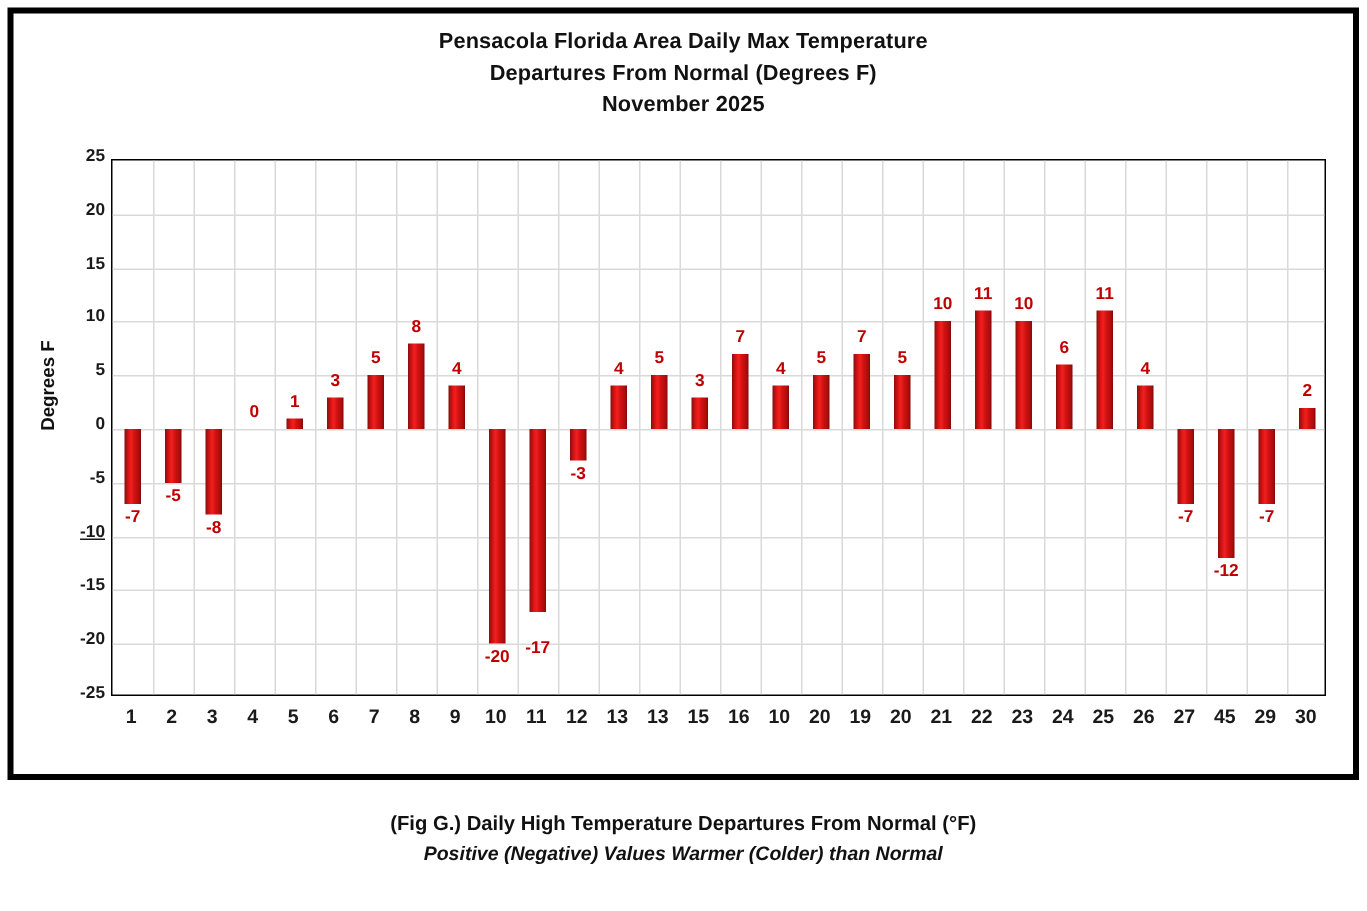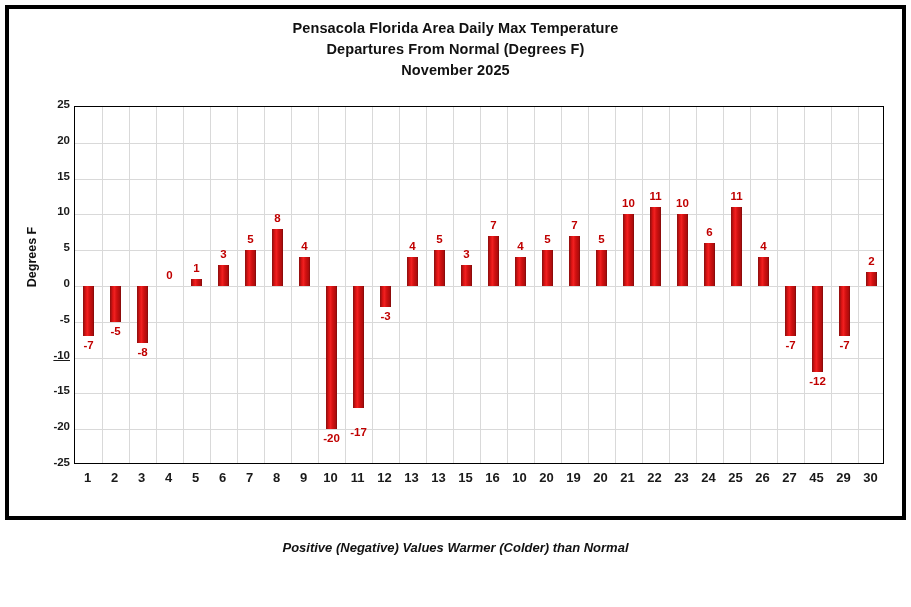--- a/index.html
+++ b/index.html
@@ -311,16 +311,17 @@
       <div class="xtick" style="left: 614.5px;">24</div>
       <div class="xtick" style="left: 641.5px;">25</div>
       <div class="xtick" style="left: 668.5px;">26</div>
       <div class="xtick" style="left: 695.5px;">27</div>
       <div class="xtick" style="left: 722.5px;">45</div>
       <div class="xtick" style="left: 749.5px;">29</div>
       <div class="xtick" style="left: 776.5px;">30</div>
     </div>
 
   <div id="caption">
+    <div class="cap-1">(Fig G.) Daily High Temperature Departures From Normal (°F)</div>
     <div class="cap-2">Positive (Negative) Values Warmer (Colder) than Normal</div>
   </div>
 
 </div>
 
 </body></html>

